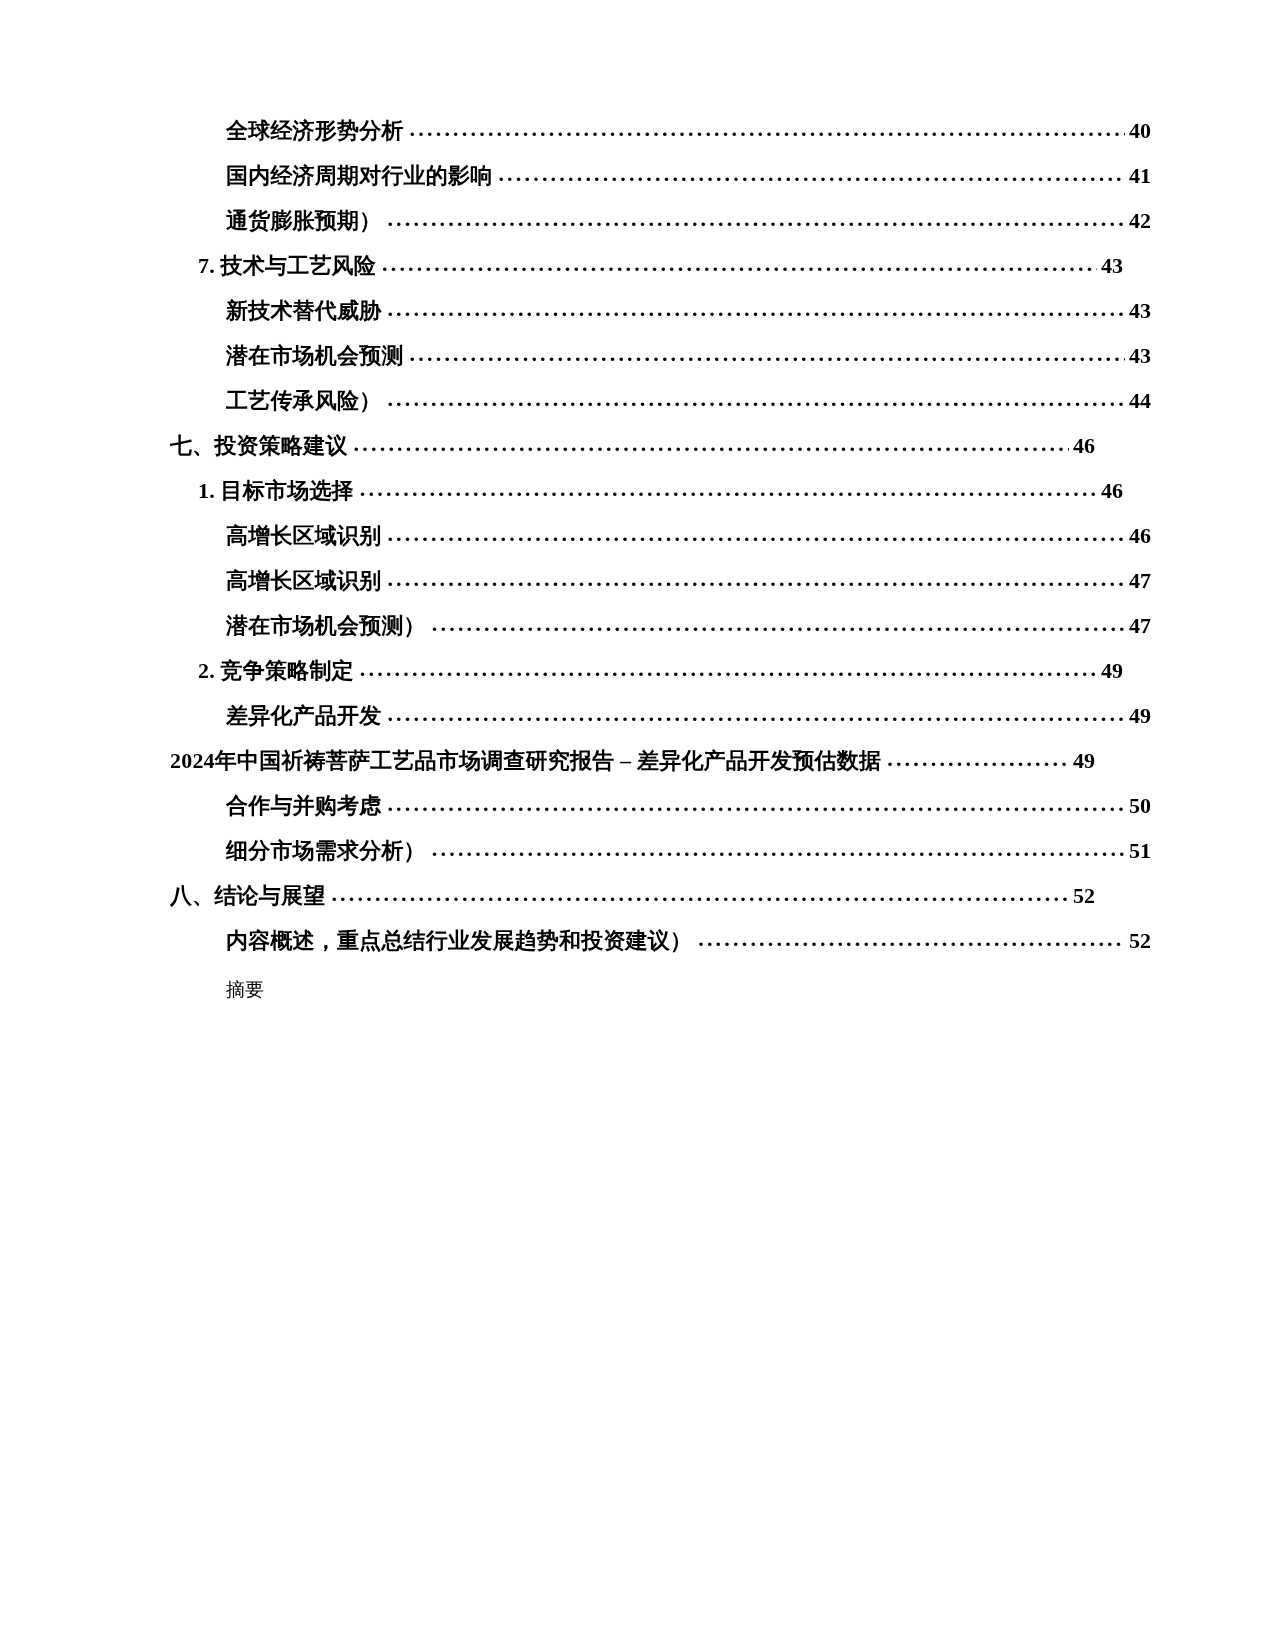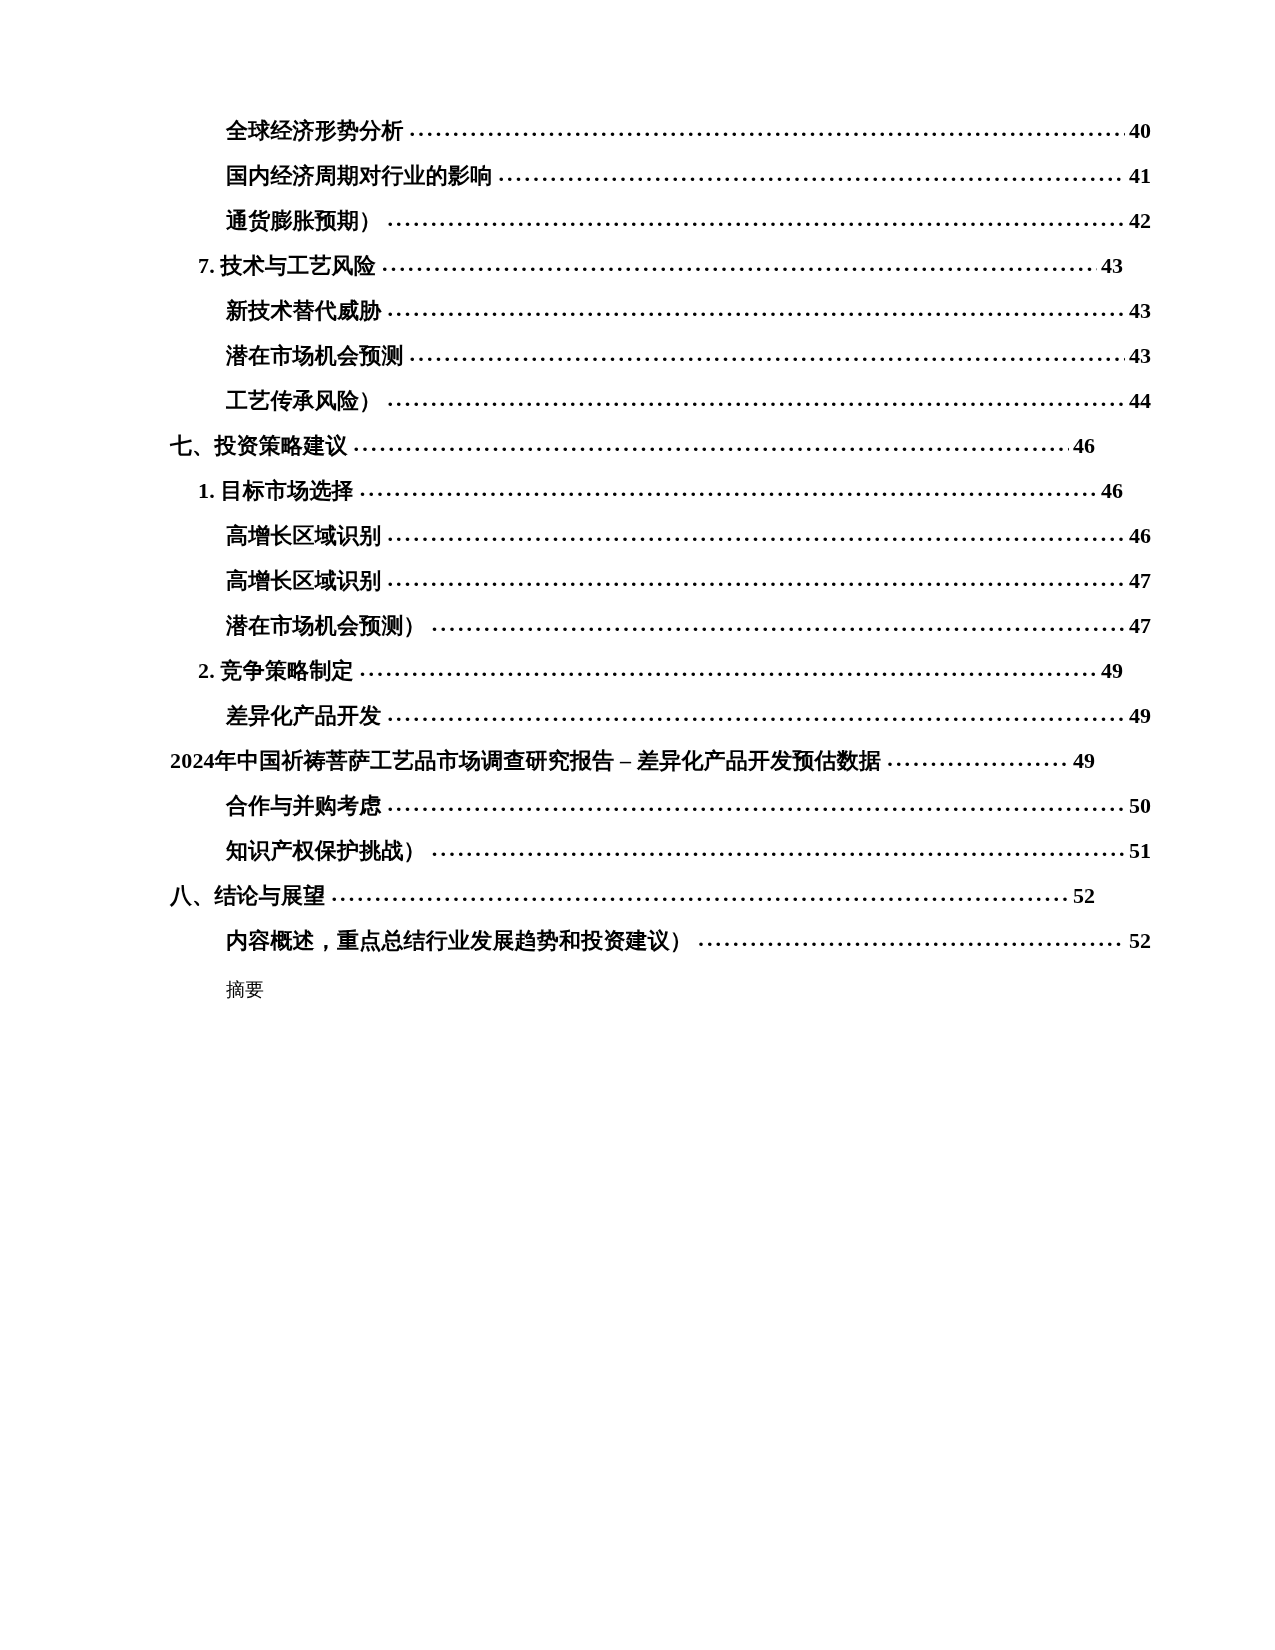--- a/index.html
+++ b/index.html
@@ -181,21 +181,21 @@
       <span class="page-num">49</span>
     </div>
 
     <div class="toc-row lvl-2">
       <span class="label">合作与并购考虑</span>
       <span class="leader">................................................................................................</span>
       <span class="page-num">50</span>
     </div>
 
     <div class="toc-row lvl-2">
-      <span class="label">知识产权保护挑战）</span>
+      <span class="label">细分市场需求分析）</span>
       <span class="leader">................................................................................................</span>
       <span class="page-num">51</span>
     </div>
 
     <div class="toc-row lvl-0">
       <span class="label">八、结论与展望</span>
       <span class="leader">................................................................................................</span>
       <span class="page-num">52</span>
     </div>
 

